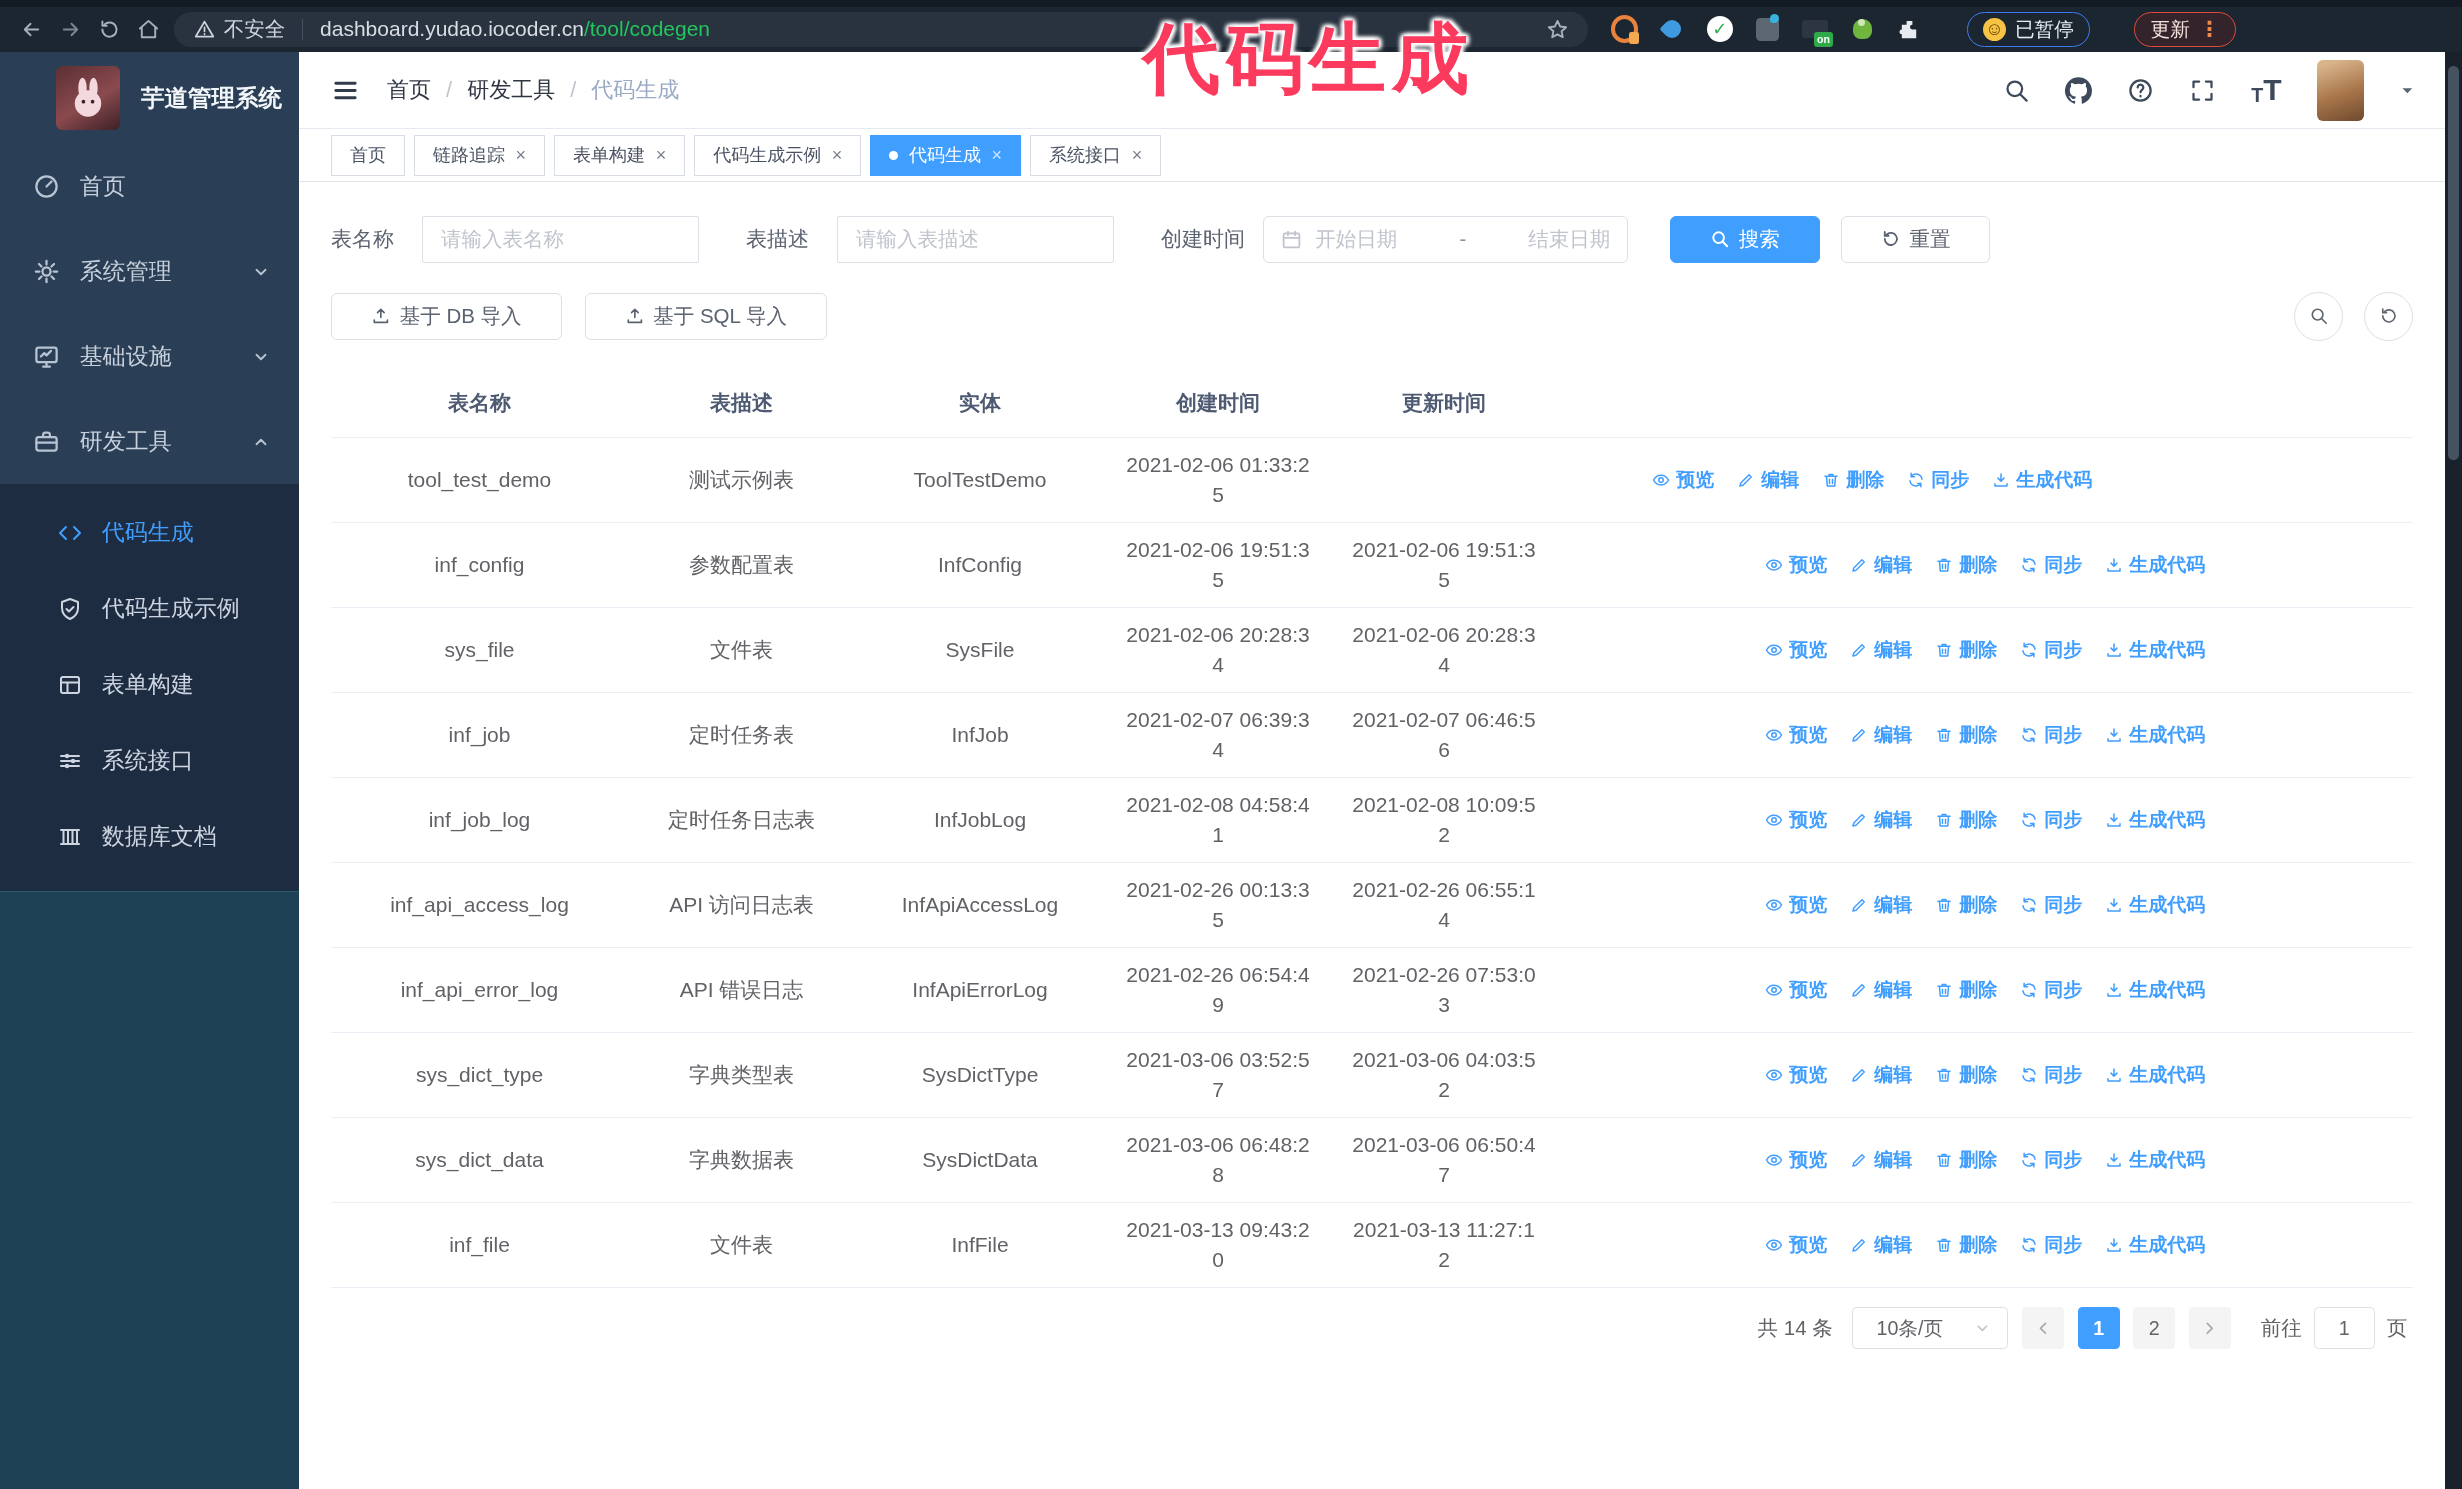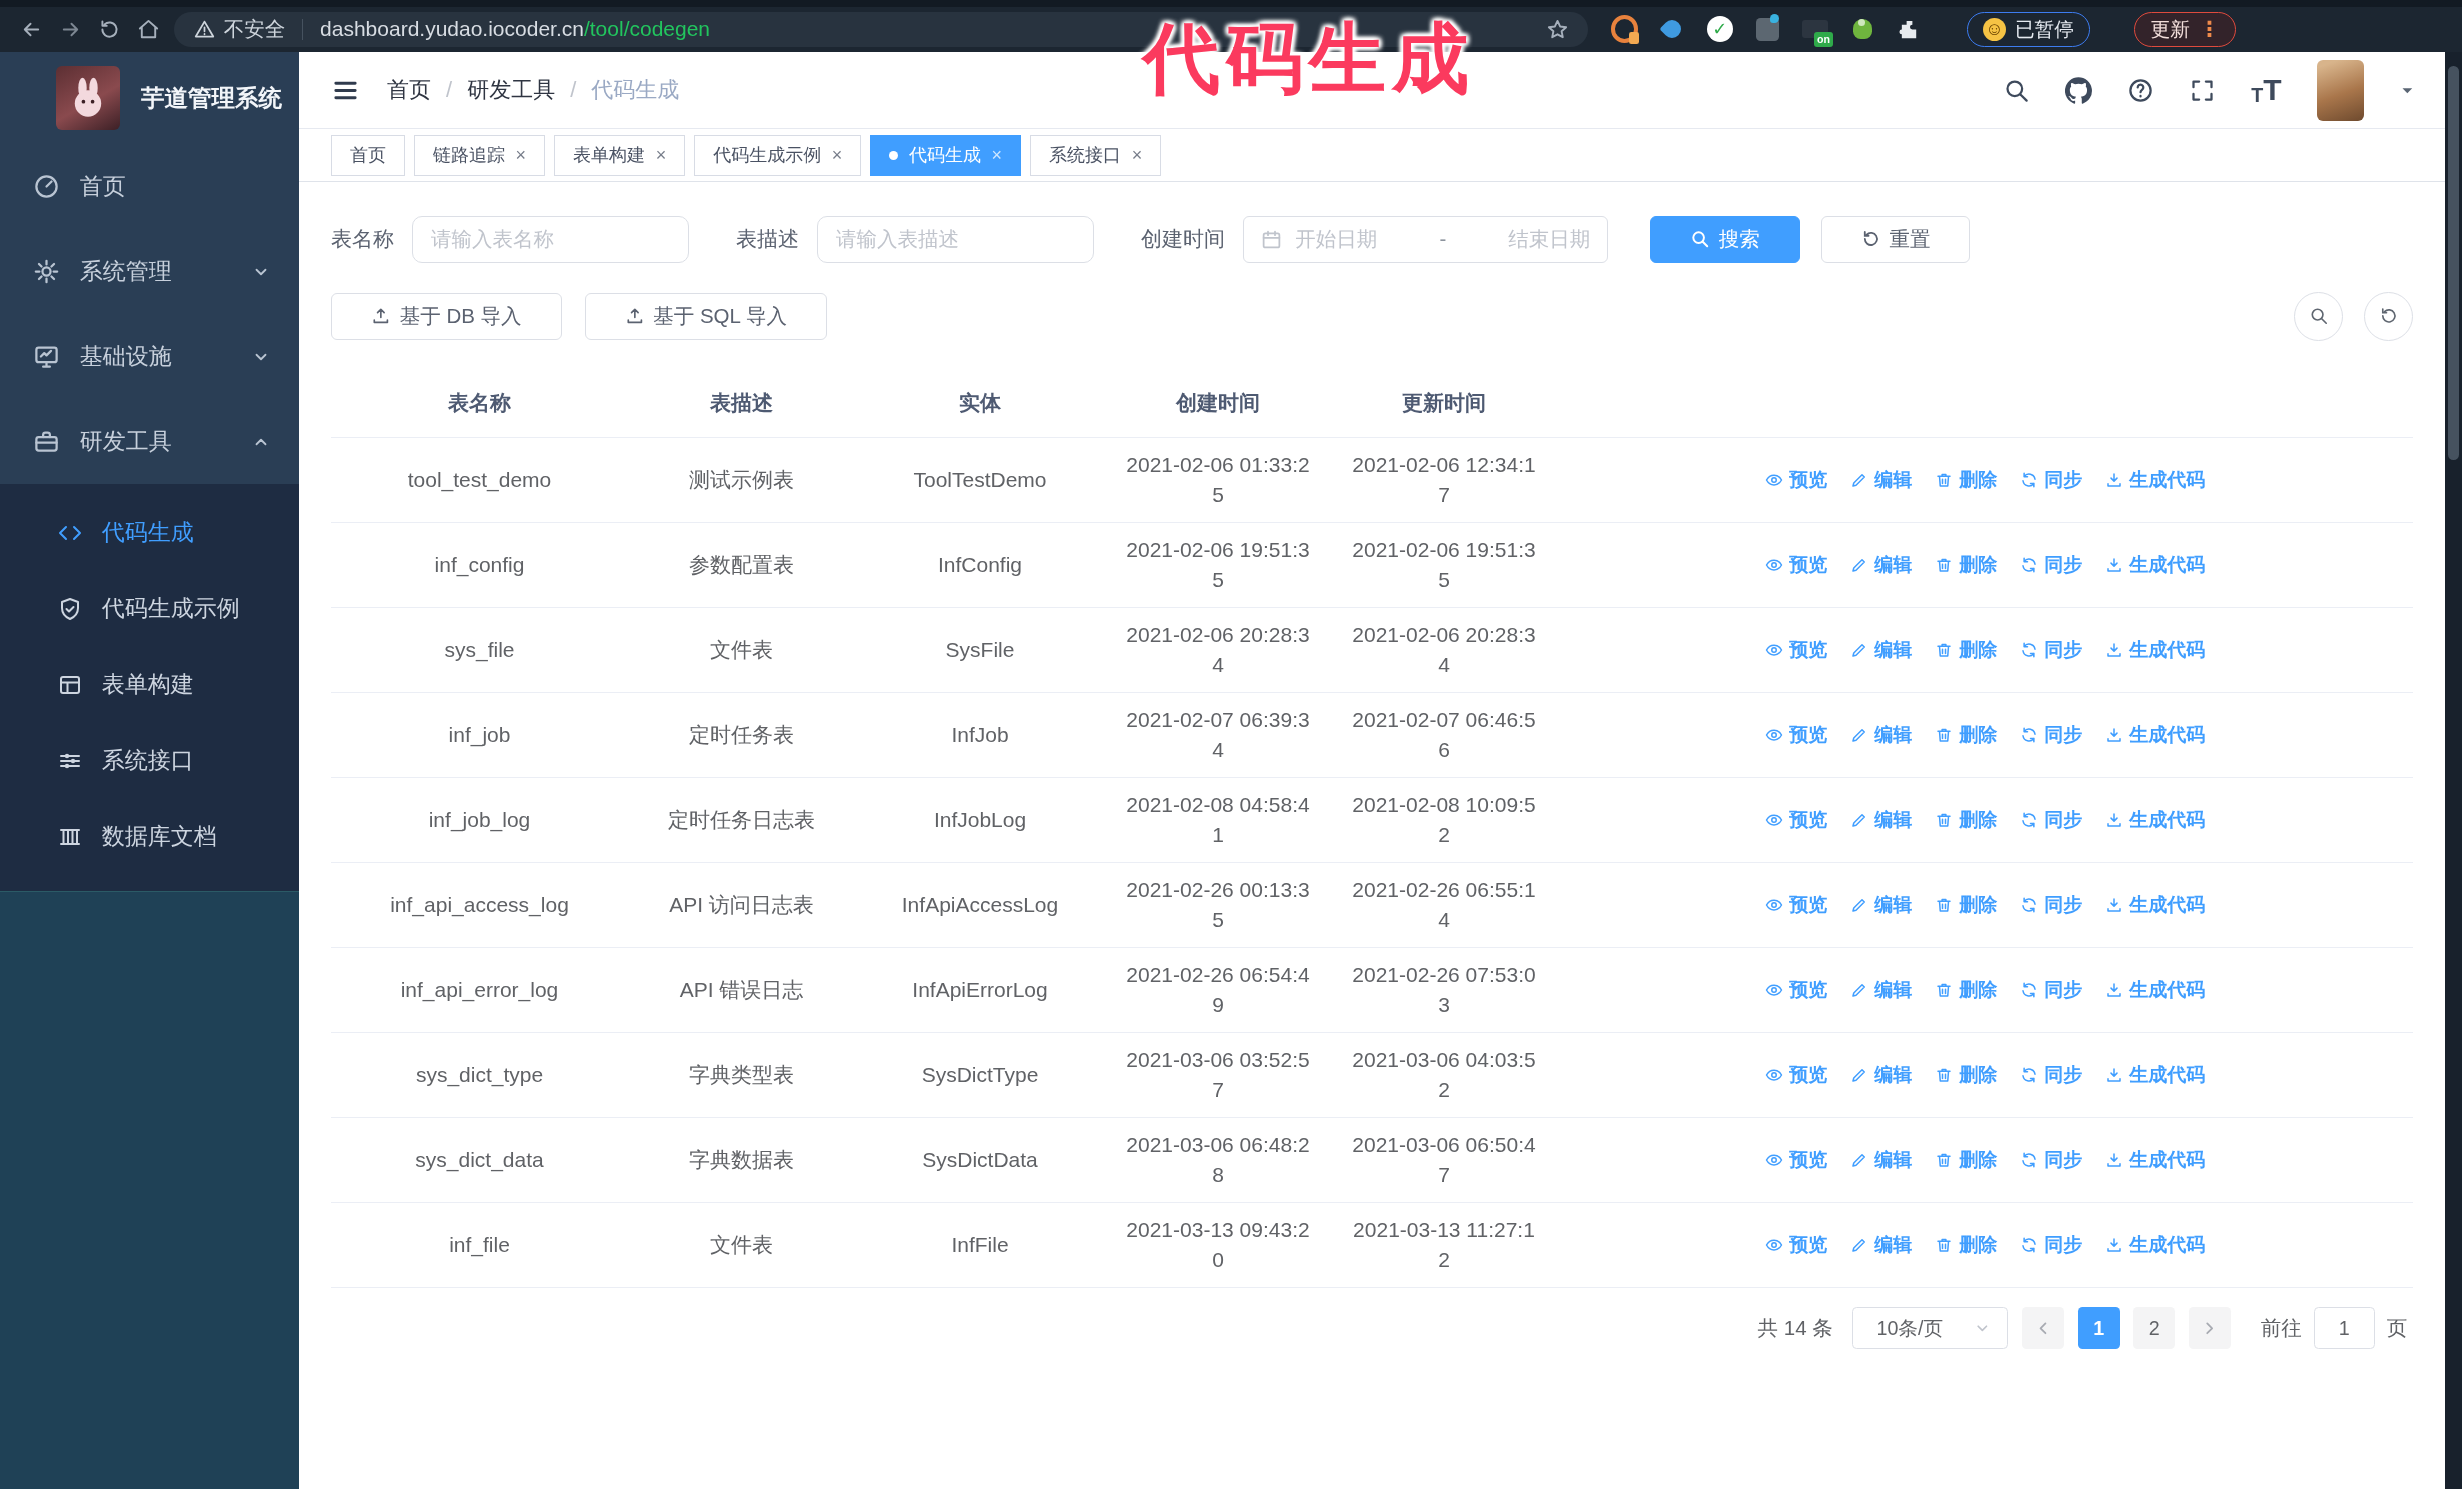--- a/index.html
+++ b/index.html
@@ -92,21 +92,21 @@
        color:#4a5263;font-size:18px;white-space:nowrap;}
   .tag .dot{width:9px;height:9px;border-radius:50%;background:#fff;display:none;}
   .tag.active{background:#409eff;border-color:#409eff;color:#fff;}
   .tag.active .dot{display:block;}
   .tag .x{font-size:18px;opacity:.75;}
 
   
   .content{flex:1;padding:26px 32px 0 32px;display:flex;flex-direction:column;min-height:0;}
   .filters{display:flex;align-items:center;flex:0 0 auto;margin-top:7.6px;}
   .flabel{font-size:21px;color:#5b6270;font-weight:500;white-space:nowrap;}
-  .finput{width:277px;height:47px;border:0.8px solid #dcdfe6;border-radius:10px;margin-left:18px;
+  .finput{width:277px;height:47px;border:0.8px solid #dcdfe6;border-radius:2px;margin-left:28px;
           font-size:20.5px;color:#606266;padding:0 18px;outline:none;background:#fff;box-sizing:border-box;}
   .finput::placeholder{color:#c0c4cc;}
   .gap{width:47px;flex:0 0 47px;}
   .daterange{width:365px;height:47px;border:0.8px solid #dcdfe6;border-radius:6px;margin-left:18px;display:flex;
              align-items:center;padding:0 16.7px;box-sizing:border-box;color:#c0c4cc;font-size:20.5px;gap:13.6px;}
   .daterange svg{width:21px;height:21px;color:#c0c4cc;}
   .dr-sep{color:#8c939d;flex:1;text-align:center;}
   .btn{height:47px;border-radius:6px;display:flex;align-items:center;gap:9px;font-size:20.5px;padding:0 39px;
        box-sizing:border-box;white-space:nowrap;}
   .btn svg{width:19.7px;height:19.7px;}
@@ -484,21 +484,20 @@
           <div class="th c2">实体</div>
           <div class="th c3">创建时间</div>
           <div class="th c4">更新时间</div>
         </div>
         <div>
             <div class="tr body-row">
     <div class="td c0">tool_test_demo</div>
     <div class="td c1">测试示例表</div>
     <div class="td c2">ToolTestDemo</div>
     <div class="td c3">2021-02-06 01:33:25</div>
-    <div class="td c4">2021-02-06 12:34:17</div>
     <div class="td c5 ops">
       <a class="op">
         <svg class="i" viewBox="0 0 24 24" fill="none" stroke="currentColor" stroke-width="2" stroke-linejoin="round">
                     <path d="M2 12s3.5-6.5 10-6.5S22 12 22 12s-3.5 6.5-10 6.5S2 12 2 12z"></path>
                     <circle cx="12" cy="12" r="3"></circle>
                   </svg>
         <span>预览</span>
                 </a>
       <a class="op">
         <svg class="i" viewBox="0 0 24 24" fill="none" stroke="currentColor" stroke-width="2" stroke-linejoin="round">

